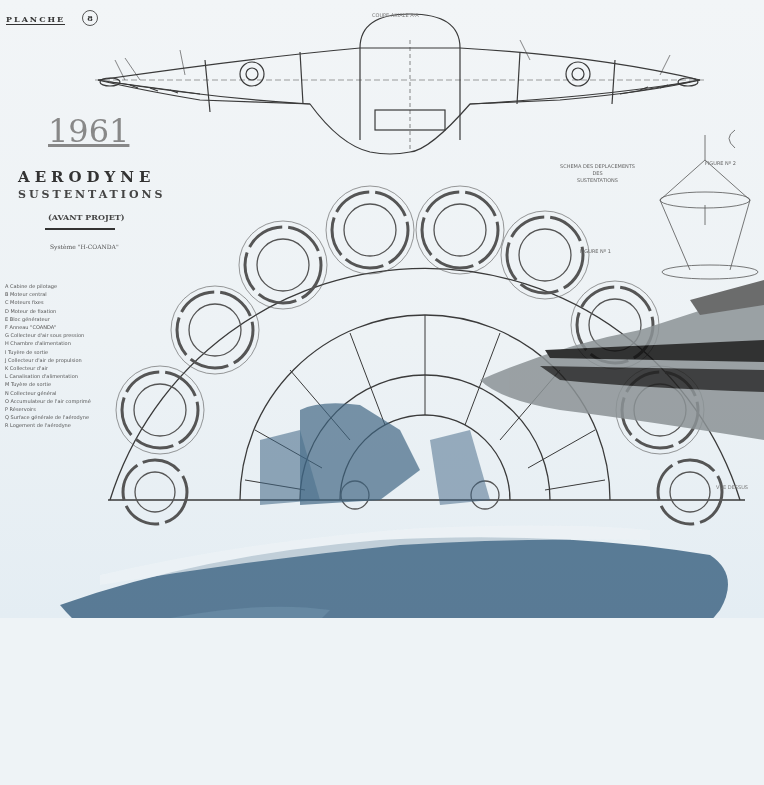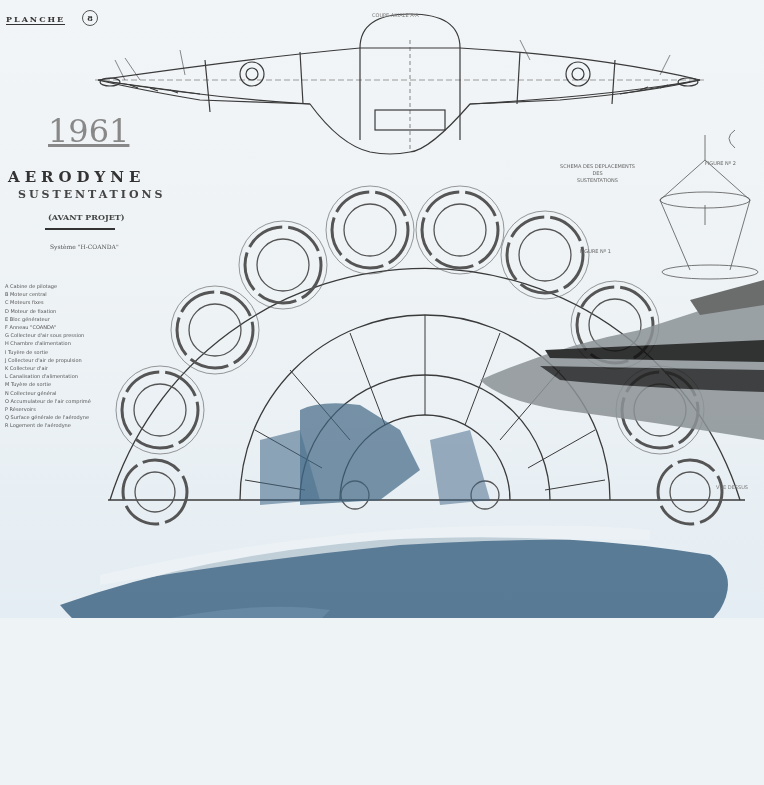--- a/index.html
+++ b/index.html
@@ -3,21 +3,21 @@
 <meta charset="utf-8">
 <style>
   html,body{margin:0;padding:0;}
   body{width:764px;height:785px;overflow:hidden;background:#eef3f6;font-family:"DejaVu Serif",serif;}
   #stage{position:relative;width:764px;height:618px;background:linear-gradient(180deg,#f2f5f7 0%,#edf2f5 55%,#e4edf3 100%);overflow:hidden;}
   svg{position:absolute;left:0;top:0;}
   .txt{position:absolute;color:#333;}
   .planche{left:6px;top:14px;font:bold 8px "DejaVu Serif",serif;letter-spacing:2px;border-bottom:1px solid #333;}
   .planche-num{left:82px;top:10px;width:14px;height:14px;border:1px solid #555;border-radius:50%;font:bold 8px "DejaVu Serif",serif;text-align:center;line-height:14px;}
   .year1961{left:48px;top:112px;font:32px "DejaVu Serif",serif;color:#888;text-decoration:underline;}
-  .title1{left:8px;top:168px;font:bold 15px "DejaVu Serif",serif;letter-spacing:5px;color:#333;}
+  .title1{left:18px;top:168px;font:bold 15px "DejaVu Serif",serif;letter-spacing:5px;color:#333;}
   .title2{left:18px;top:188px;font:bold 11px "DejaVu Serif",serif;letter-spacing:3px;color:#444;}
   .avant{left:48px;top:212px;font:bold 8px "DejaVu Serif",serif;color:#444;text-align:right;}
   .systeme{left:50px;top:243px;font:6px "DejaVu Serif",serif;color:#555;}
   .coupe{left:372px;top:12px;font:5px "DejaVu Sans",sans-serif;color:#777;}
   .schema{left:560px;top:163px;font:5px "DejaVu Sans",sans-serif;color:#666;text-align:center;line-height:7px;}
   .echelle{left:716px;top:484px;font:5px "DejaVu Sans",sans-serif;color:#777;}
   .legend{left:5px;top:282px;font:5px "DejaVu Sans",sans-serif;color:#555;line-height:8.2px;}
   .legend div{white-space:nowrap;}
   .year1965{left:585px;top:625px;font:32px "DejaVu Serif",serif;color:#f4f6f8;}
   .figure{left:580px;top:248px;font:5px "DejaVu Sans",sans-serif;color:#666;}

